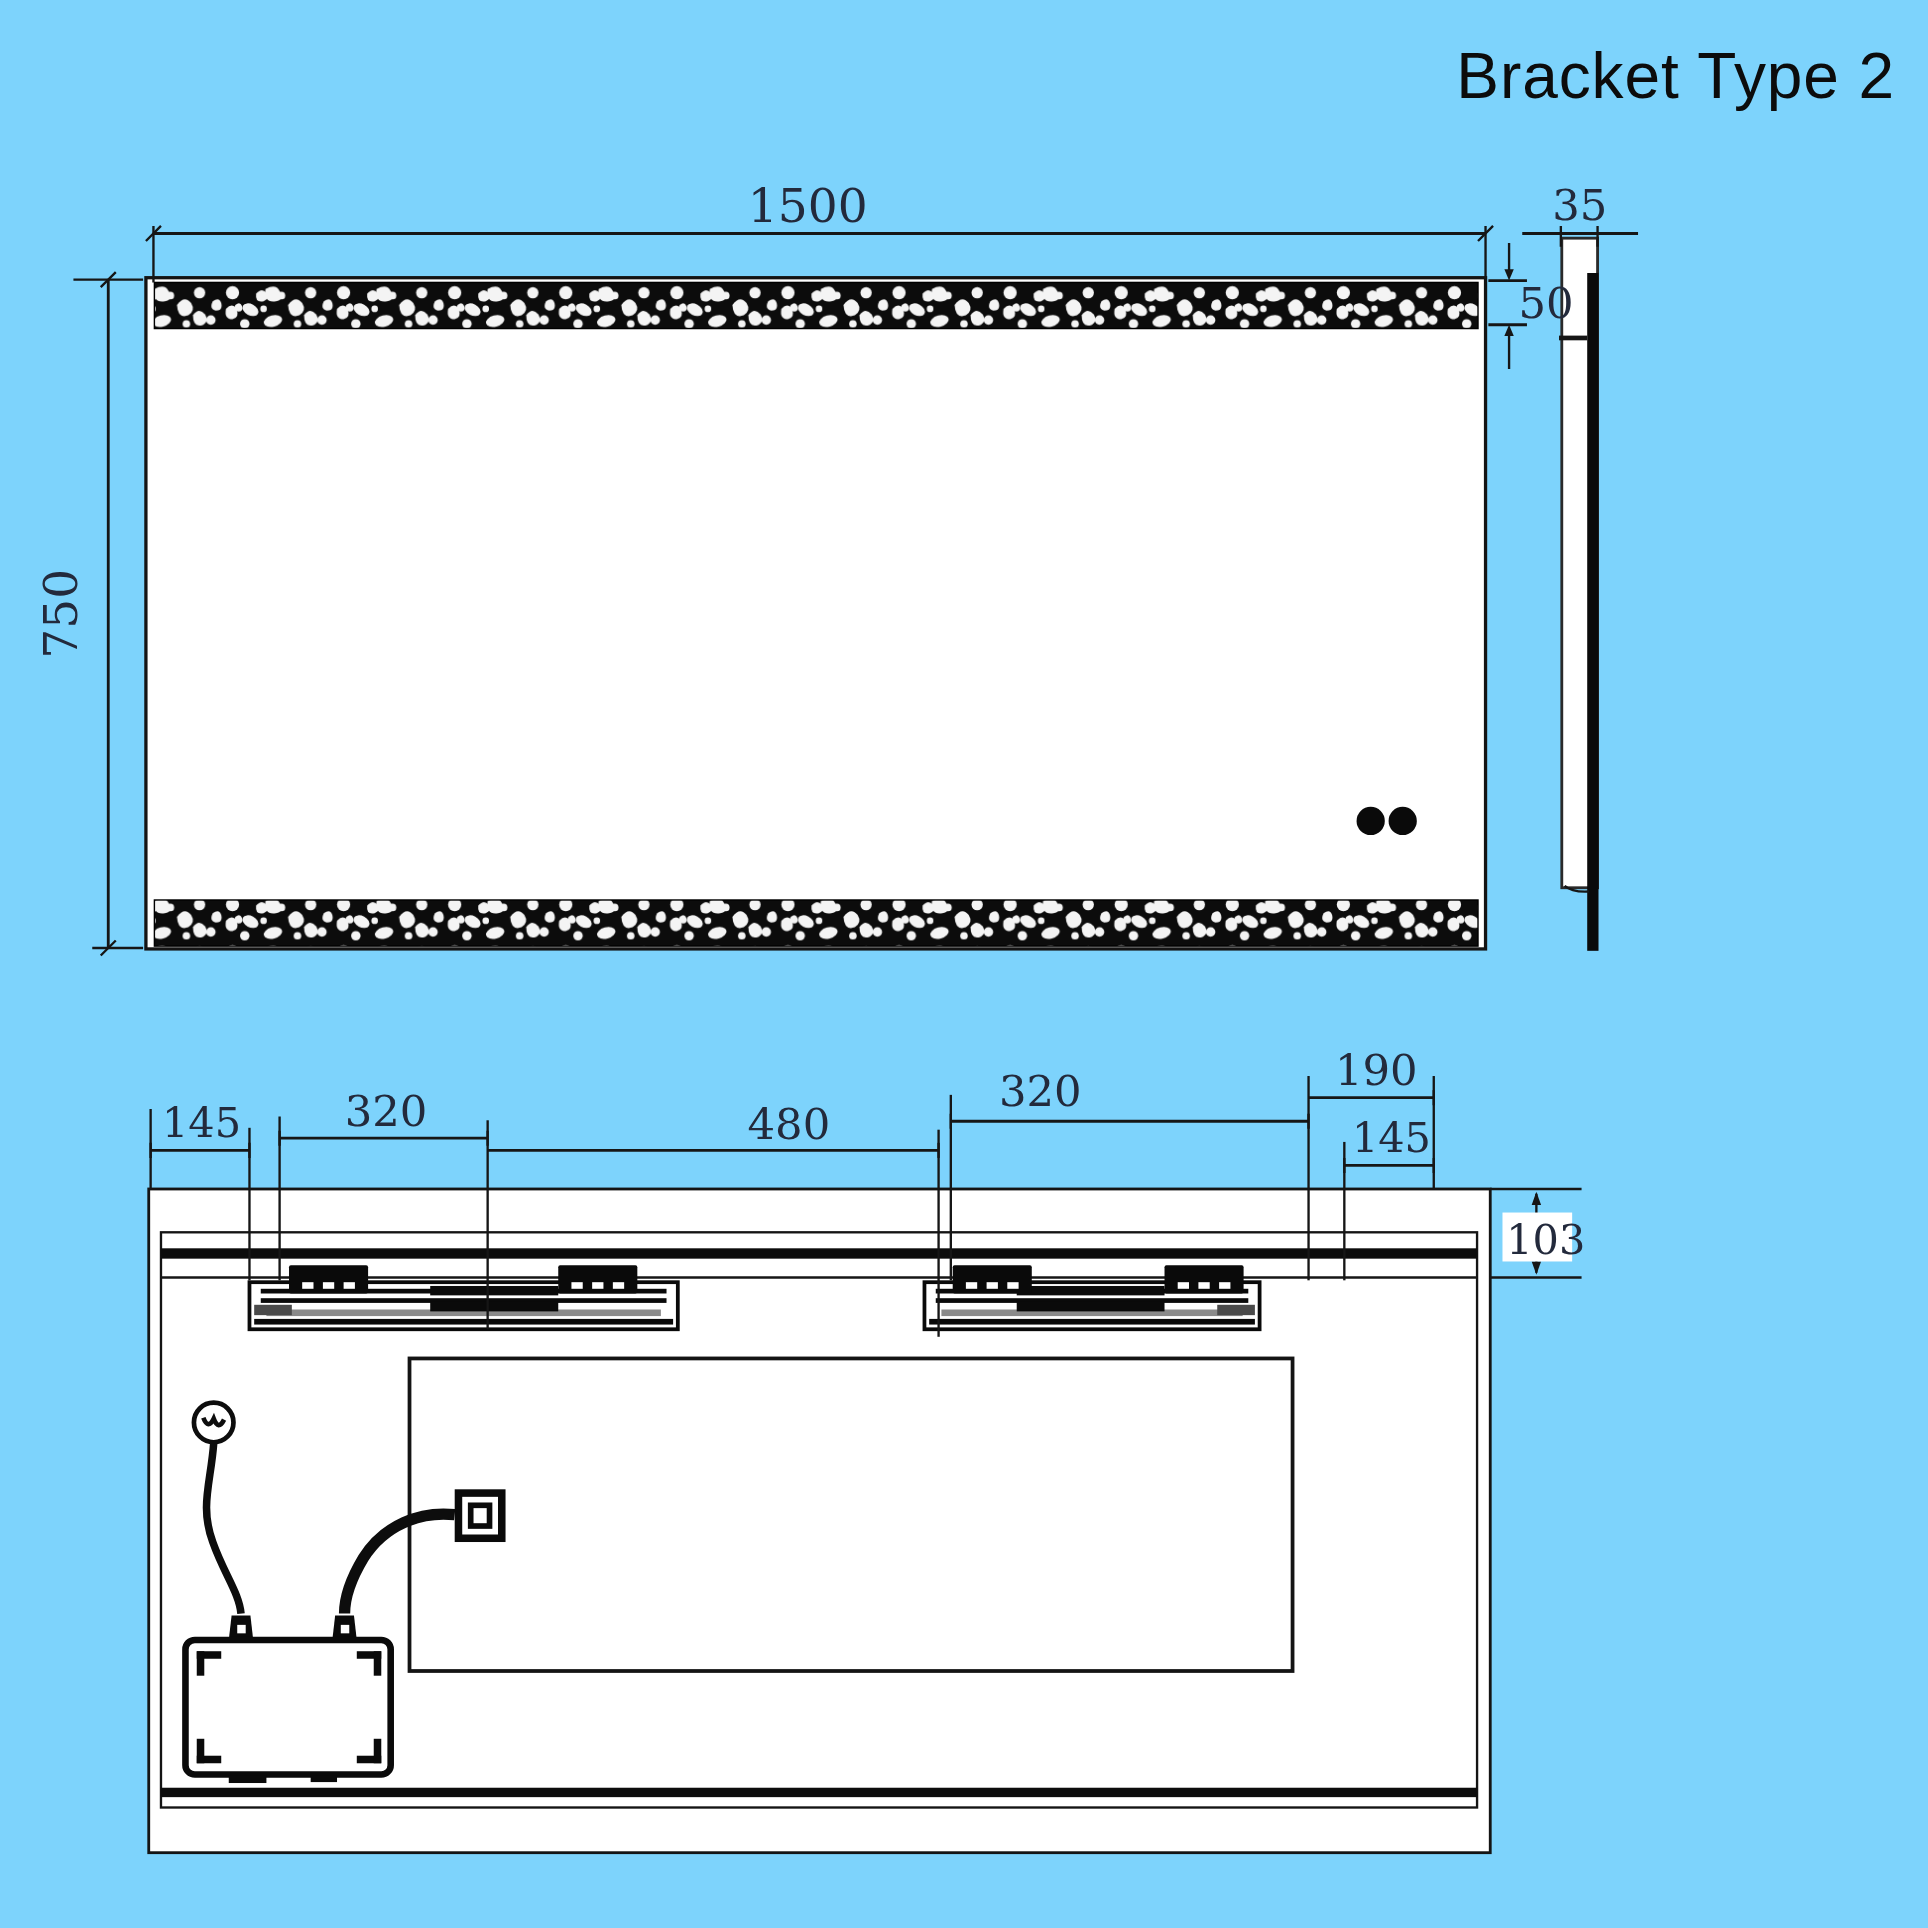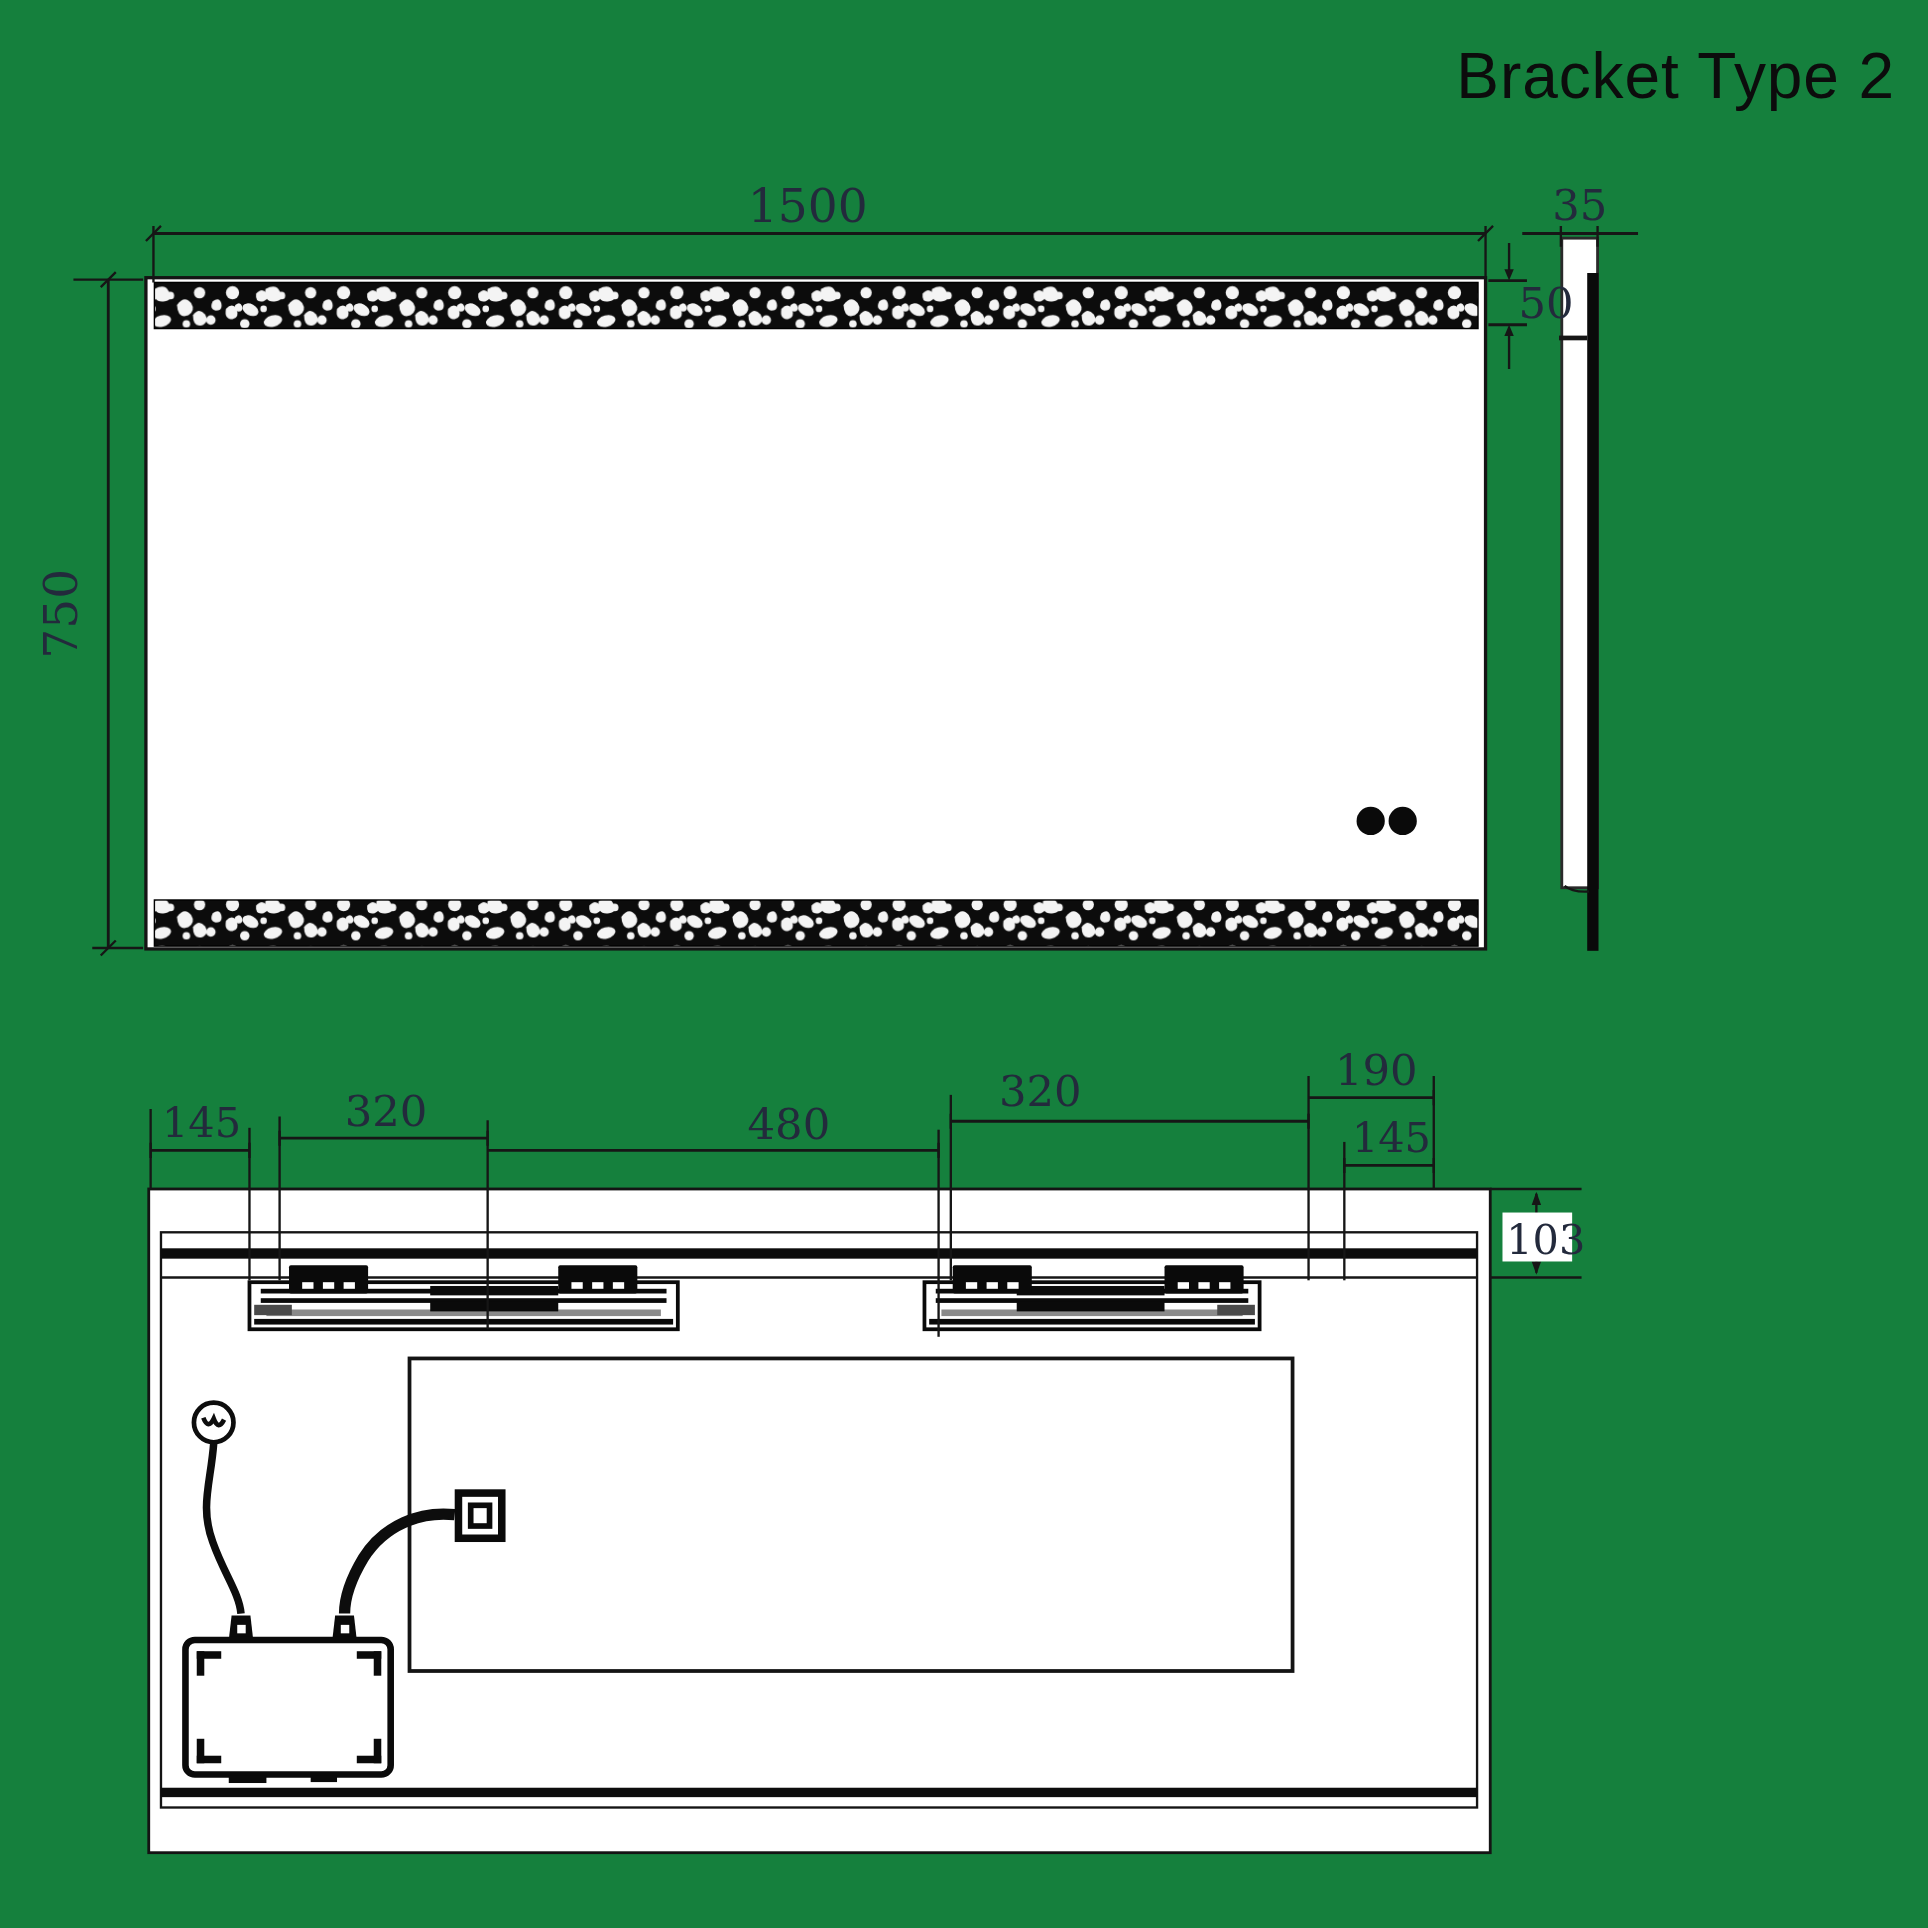--- a/index.html
+++ b/index.html
@@ -1,16 +1,16 @@
 <!DOCTYPE html>
 <html style="font-size:15px"><head>
 <meta charset="utf-8">
 <style>
   html,body{margin:0;padding:0;background:#ffffff;}
-  .page{width:1928px;height:1928px;position:relative;background:#15803d;overflow:hidden;}
+  .page{width:1928px;height:1928px;position:relative;background:#7dd3fc;overflow:hidden;}
   svg{display:block;}
   .dim-text{font-family:"DejaVu Serif","Liberation Serif",serif;fill:#232a3c;}
   .title-text{font-family:"Liberation Sans","DejaVu Sans",sans-serif;fill:#0c0c0c;font-weight:500;letter-spacing:1px;}
   .ln{stroke:#161616;fill:none;}
   .thin{stroke-width:2.5;}
 </style>
 </head>
 <body>
 
 <div class="page">

